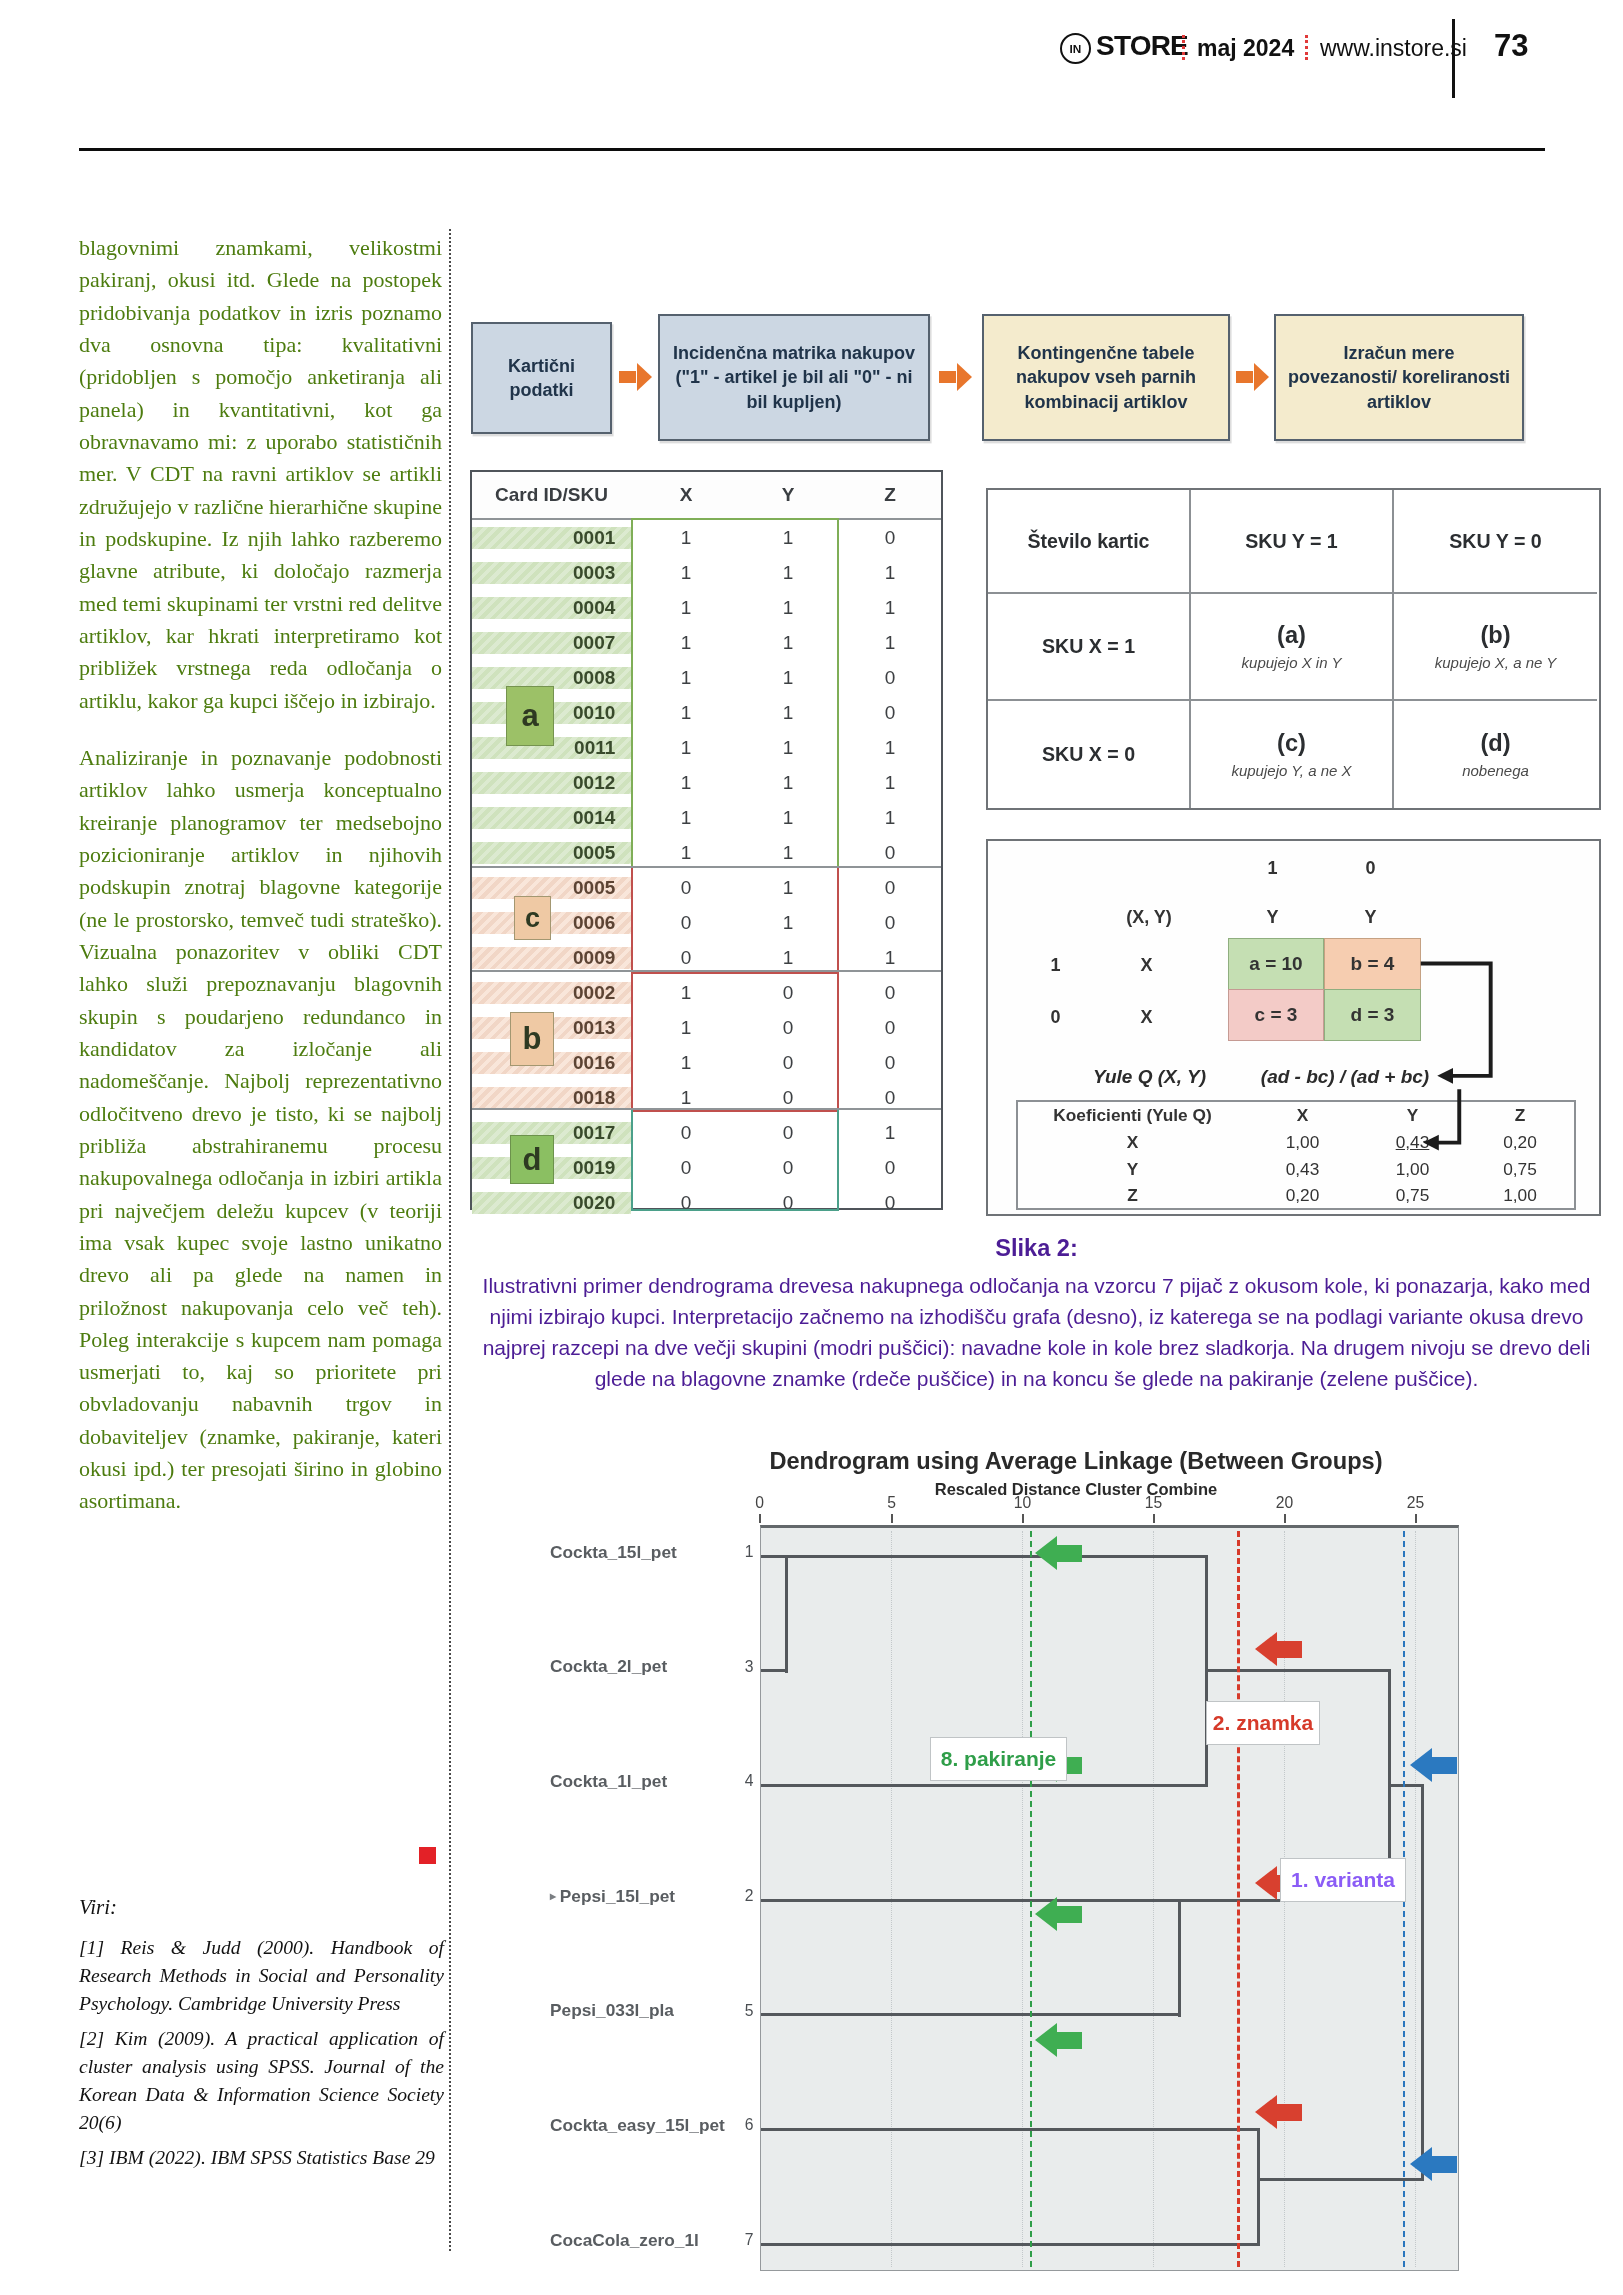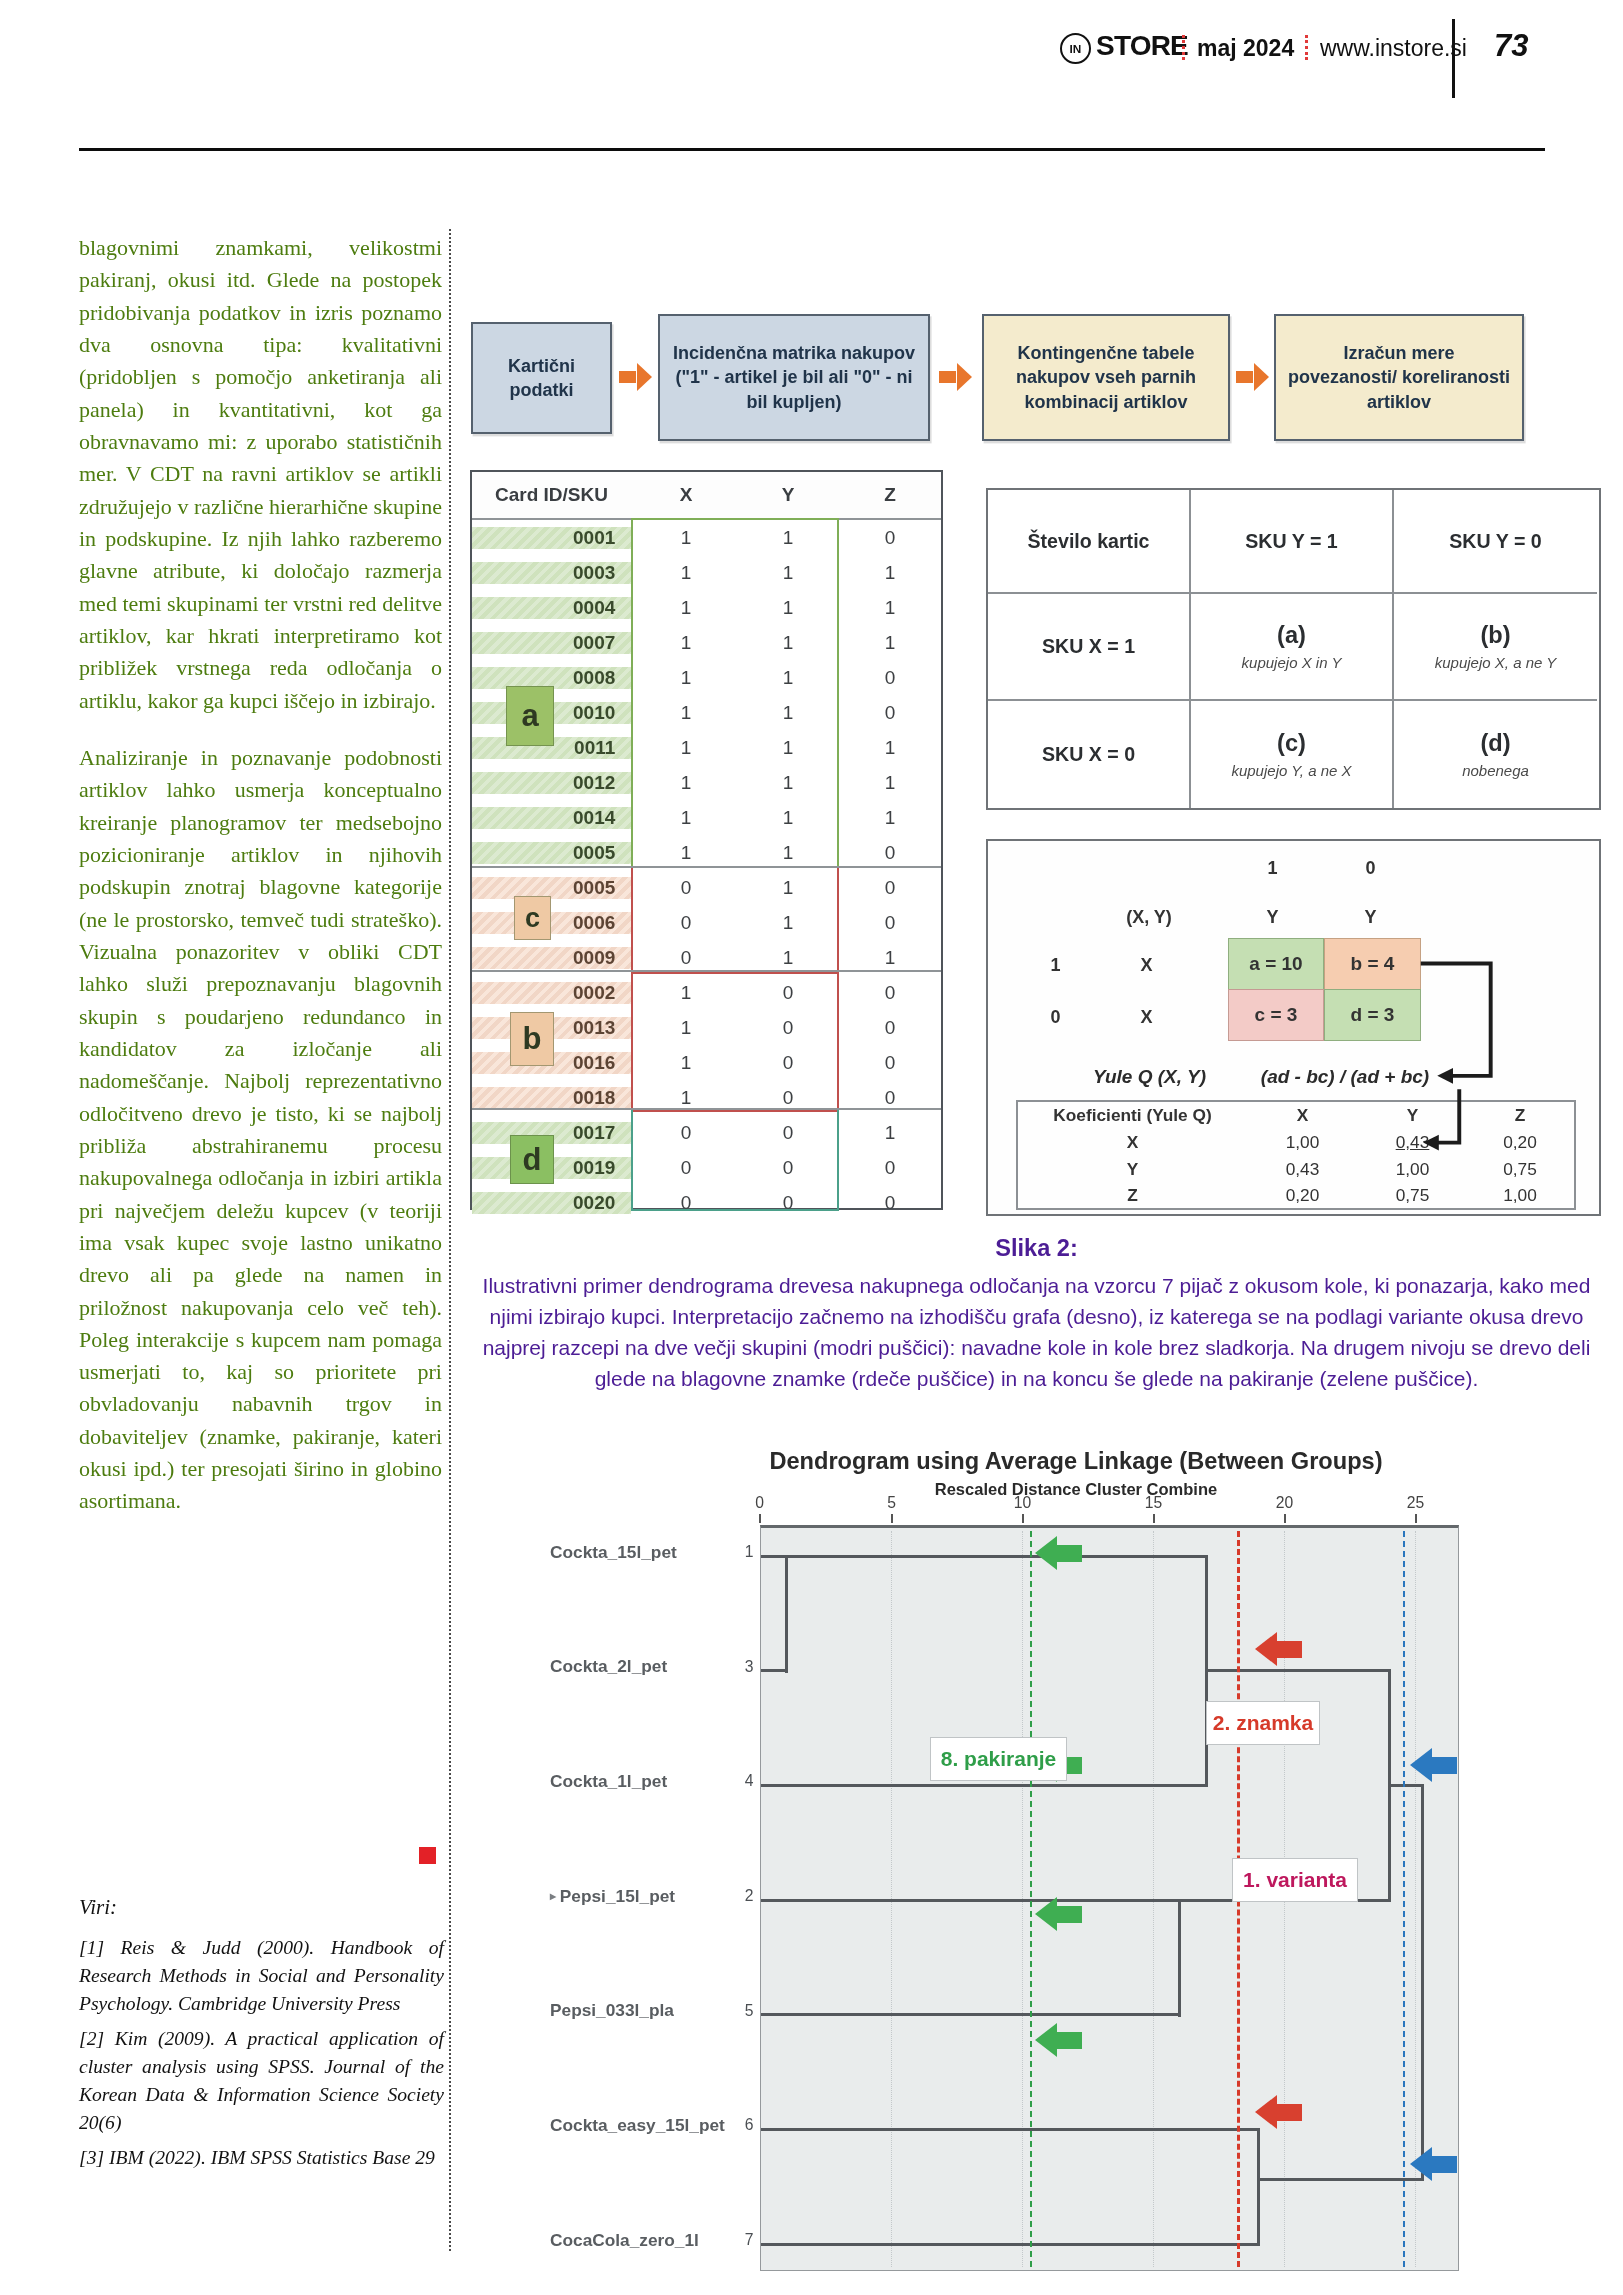--- a/index.html
+++ b/index.html
@@ -108,21 +108,21 @@
 <div id="page">
 
   <div>
     <span class="logo-circle" style="left:1060px;top:33px;">IN</span>
     <span class="logo-store" style="left:1096px;top:30px;">STORE</span>
     <span class="hdr-sep" style="left:1182px;top:35px;"></span>
     <span class="hdr-txt" style="left:1197px;top:35px;">maj 2024</span>
     <span class="hdr-sep" style="left:1305px;top:35px;"></span>
     <span class="hdr-txt norm" style="left:1320px;top:35px;">www.instore.si</span>
     <span class="hdr-bar" style="left:1452px;top:19px;"></span>
-    <span class="hdr-page" style="left:1494px;top:28px;font-style:italic;">73</span>
+    <span class="hdr-page" style="left:1494px;top:28px;">73</span>
   </div>
   <div class="top-rule"></div>
 
   <div class="body-col">
     <p>blagovnimi znamkami, velikostmi pakiranj, okusi itd. Glede na postopek pridobivanja podatkov in izris poznamo dva osnovna tipa: kvalitativni (pridobljen s pomočjo anketiranja ali panela) in kvantitativni, kot ga obravnavamo mi: z uporabo statističnih mer. V CDT na ravni artiklov se artikli združujejo v različne hierarhične skupine in podskupine. Iz njih lahko razberemo glavne atribute, ki določajo razmerja med temi skupinami ter vrstni red delitve artiklov, kar hkrati interpretiramo kot približek vrstnega reda odločanja o artiklu, kakor ga kupci iščejo in izbirajo.</p>
     <p>Analiziranje in poznavanje podobnosti artiklov lahko usmerja konceptualno kreiranje planogramov ter medsebojno pozicioniranje artiklov in njihovih podskupin znotraj blagovne kategorije (ne le prostorsko, temveč tudi strateško). Vizualna ponazoritev v obliki CDT lahko služi prepoznavanju blagovnih skupin s poudarjeno redundanco in kandidatov za izločanje ali nadomeščanje. Najbolj reprezentativno odločitveno drevo je tisto, ki se najbolj približa abstrahiranemu procesu nakupovalnega odločanja in izbiri artikla pri največjem deležu kupcev (v teoriji ima vsak kupec svoje lastno unikatno drevo ali pa glede na namen in priložnost nakupovanja celo več teh). Poleg interakcije s kupcem nam pomaga usmerjati to, kaj so prioritete pri obvladovanju nabavnih trgov in dobaviteljev (znamke, pakiranje, kateri okusi ipd.) ter presojati širino in globino asortimana.</p>
   </div>
   <div class="endmark"></div>
   <div class="col-divider"></div>
 
@@ -441,21 +441,21 @@
       <div class="head"></div>
       <div class="tail"></div>
     </div>
   <div class="cut-arrow" style="left:1410px;top:2147px;color:#2b79c0;">
       <div class="head"></div>
       <div class="tail"></div>
     </div>
 
   <div class="anno" style="left:930px;top:1737px;width:135px;color:#2f9e49;">8. pakiranje</div>
   <div class="anno" style="left:1206px;top:1701px;width:112px;color:#d63a2a;">2. znamka</div>
-  <div class="anno" style="left:1232px;top:1858px;width:124px;color:#be185d;">1. varianta</div>
+  <div class="anno" style="left:1280px;top:1858px;width:124px;color:#8b5cf6;">1. varianta</div>
 
 <div class="dd-tick-label" style="left: 744px; top: 1494px;">0</div>
     <div class="dd-tick-mark" style="left: 759px; top: 1514px;"></div>
     <div class="dd-tick-label" style="left: 876px; top: 1494px;">5</div>
     <div class="dd-tick-mark" style="left: 891px; top: 1514px;"></div>
     <div class="dd-tick-label" style="left: 1007px; top: 1494px;">10</div>
     <div class="dd-tick-mark" style="left: 1022px; top: 1514px;"></div>
     <div class="dd-tick-label" style="left: 1138px; top: 1494px;">15</div>
     <div class="dd-tick-mark" style="left: 1153px; top: 1514px;"></div>
     <div class="dd-tick-label" style="left: 1269px; top: 1494px;">20</div>

